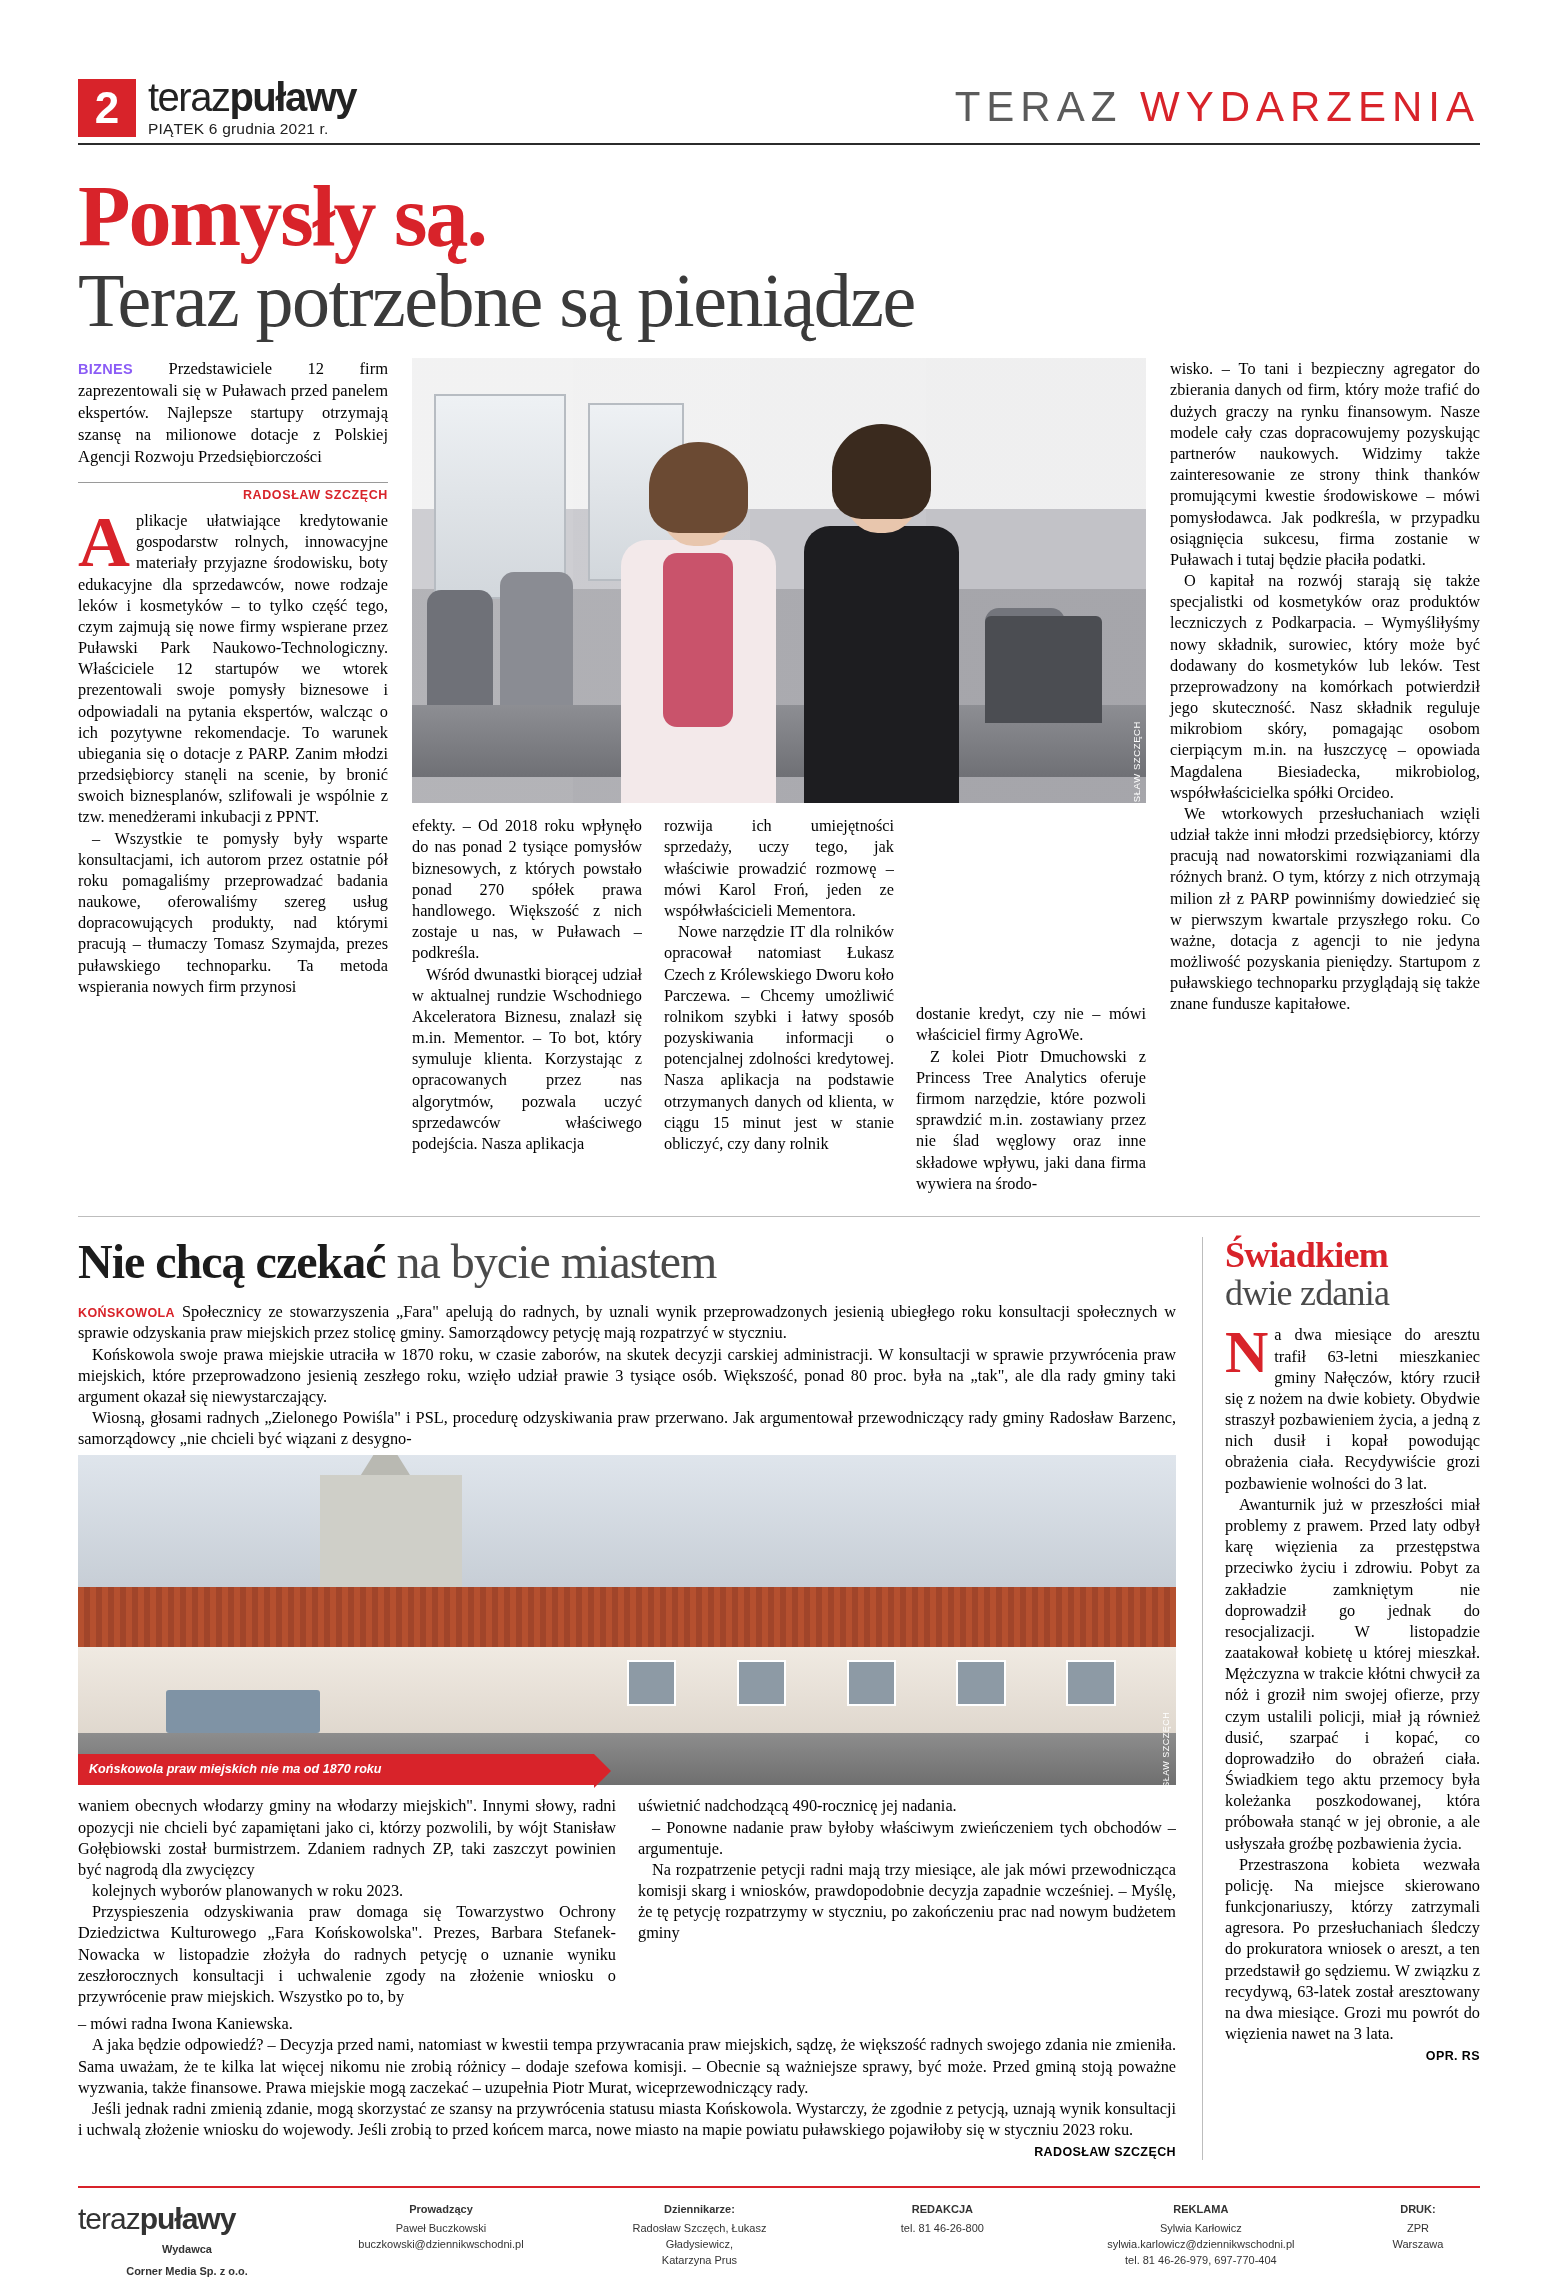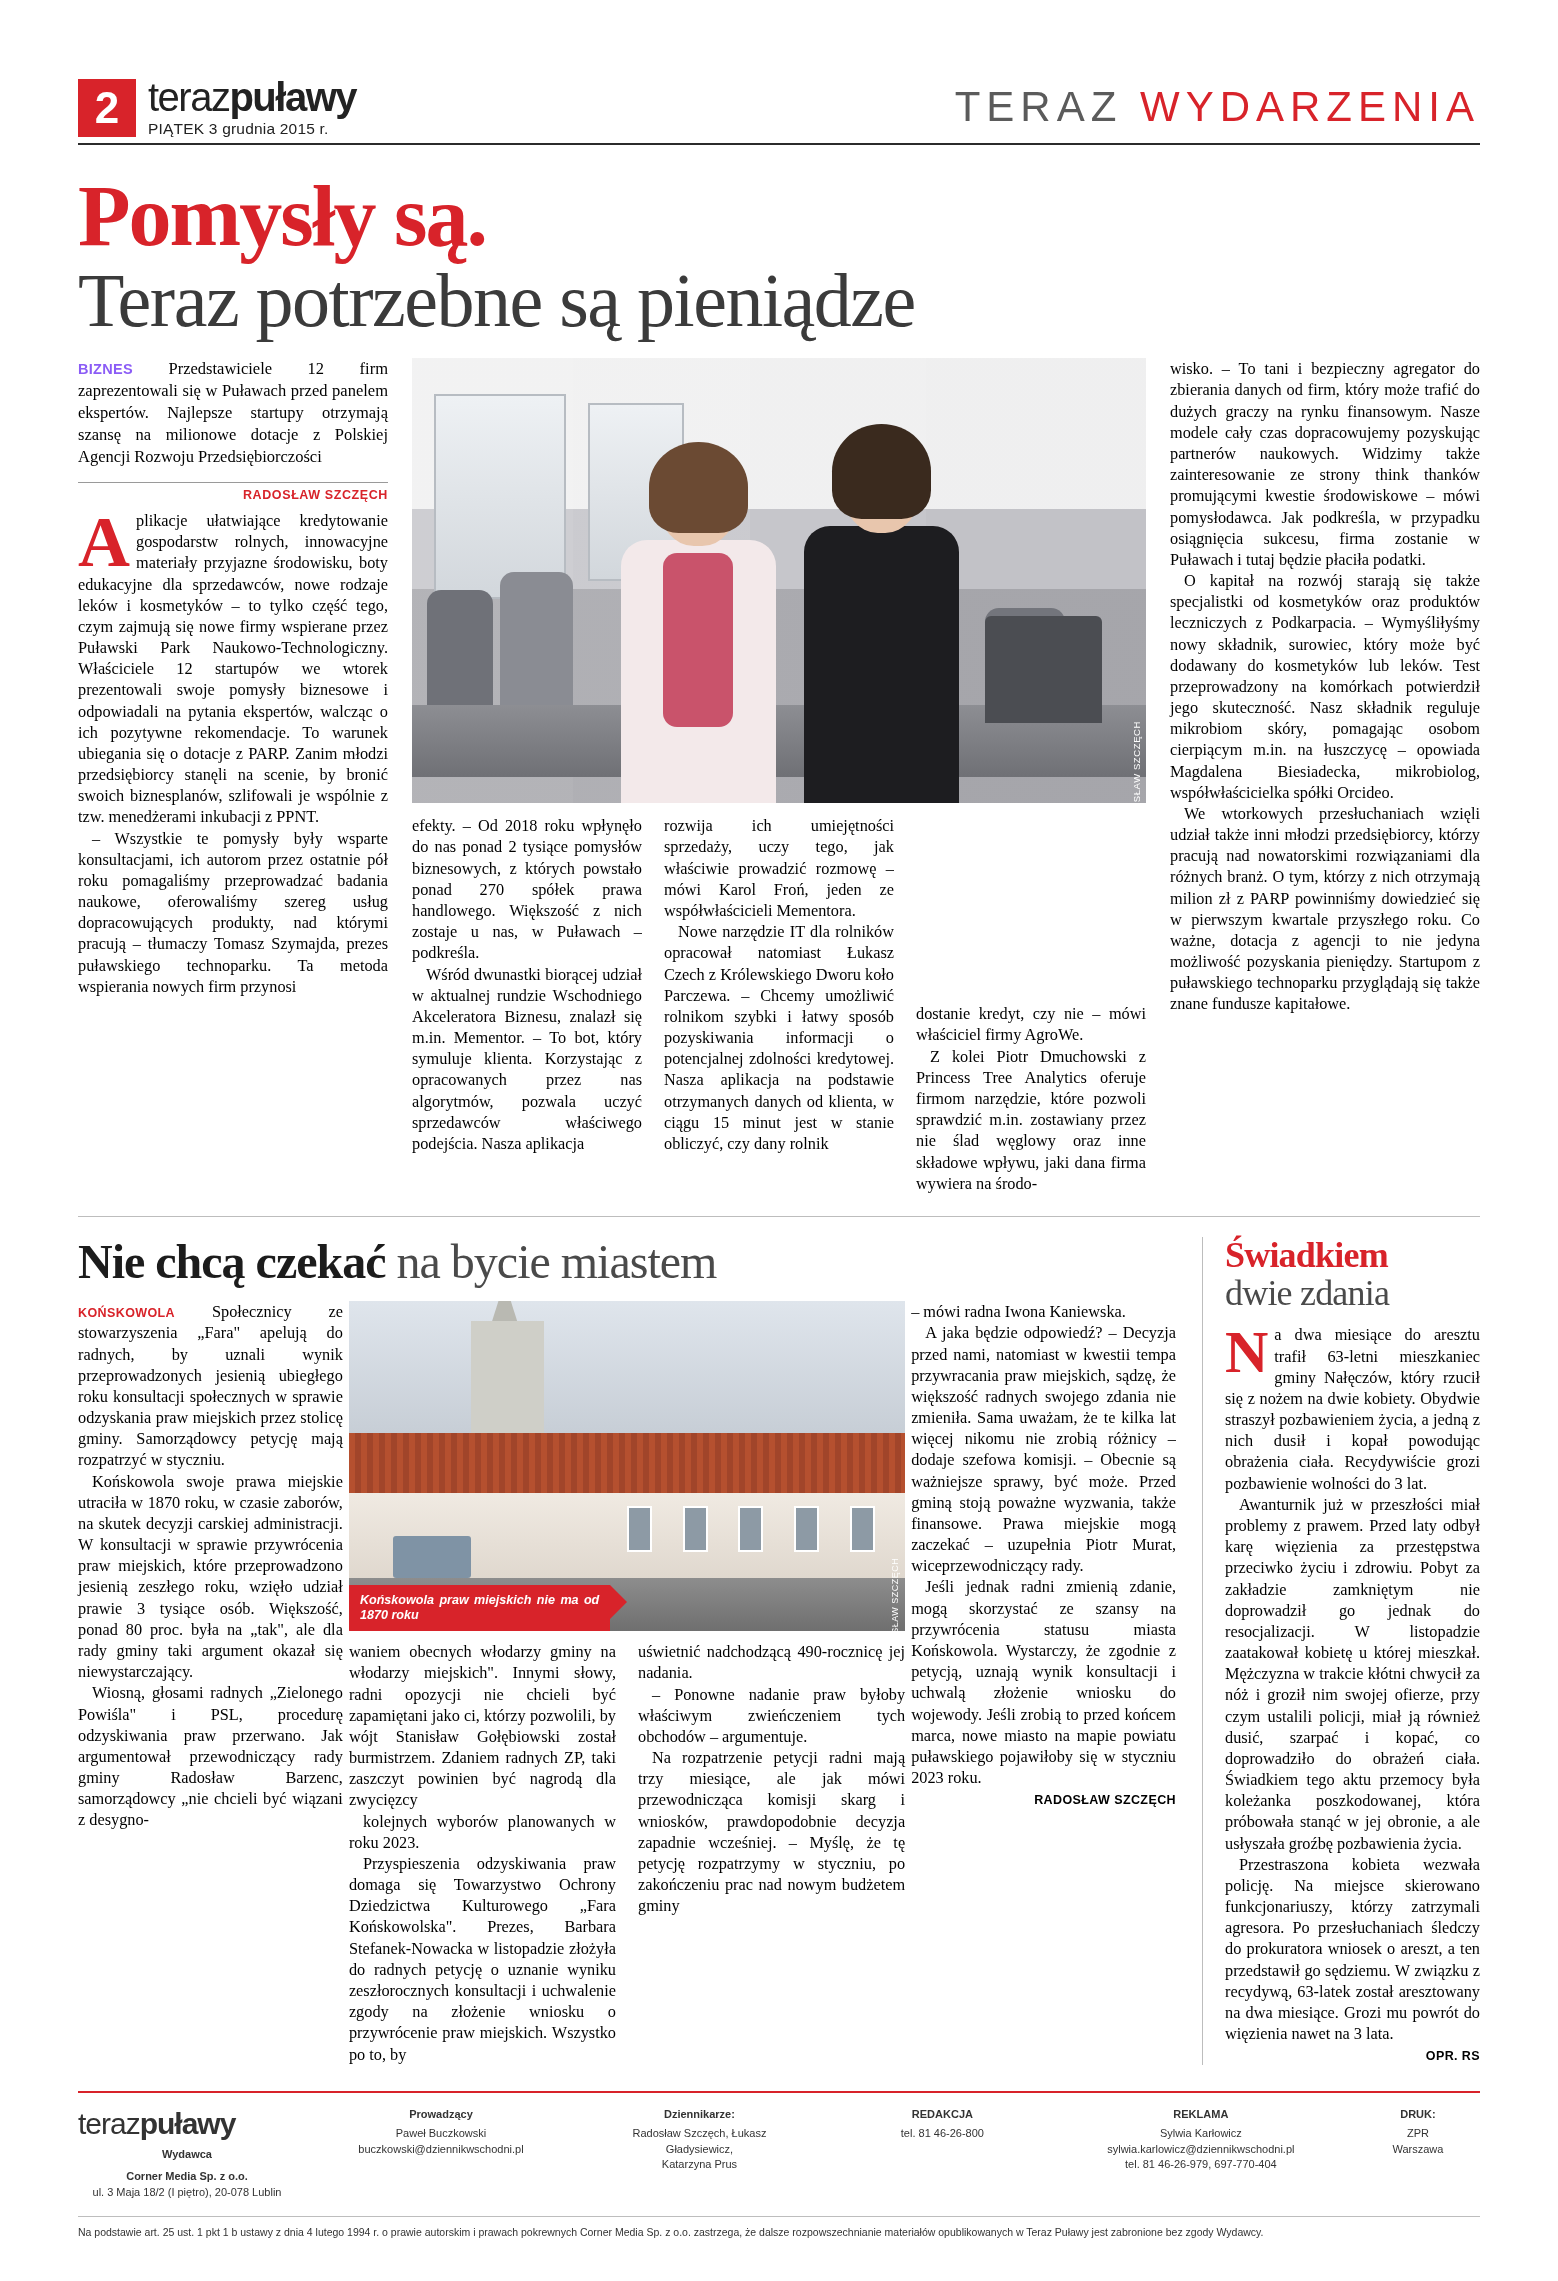--- a/index.html
+++ b/index.html
@@ -138,21 +138,21 @@
   
   .sec2 { margin-top:20px; display:flex; gap:26px; }
   .sec2-main { flex:1; }
   .sec2-side { width:278px; border-left:1px solid #bdbdbd; padding-left:22px; }
   .head2 { font-size:48px; line-height:1.05; letter-spacing:-1px; margin-bottom:14px; }
   .head2 .b { font-weight:bold; color:#1c1c1c; }
   .head2 .g { color:#4a4a4a; }
   .head3 { font-size:36px; line-height:1.05; letter-spacing:-0.8px; margin-bottom:12px; }
   .head3 .r { color:#d8232a; font-weight:bold; display:block; }
   .head3 .g { color:#4a4a4a; }
-  .sec2-cols { display:flex; gap:6px; }
+  .sec2-cols { display:flex; gap:6px;flex-direction:column; }
   .sec2-cols .c { flex:1; font-size:16.3px; line-height:1.3; text-align:justify; }
   .kicker2 { color:#d8232a; font-family:"Liberation Sans", sans-serif; font-weight:bold; font-size:12.5px; letter-spacing:0.4px; }
 
   .photo2-wrap { position:relative; width:100%; height:330px; margin-bottom:10px; }
   .photo2 {
     position:absolute; inset:0; overflow:hidden;
     background:linear-gradient(180deg,#cfd6de 0 34%, #b9c2cb 34% 46%, #9aa3ab 46% 100%);
   }
   .photo2 .sky { position:absolute; top:0; left:0; right:0; height:40%;
      background:linear-gradient(180deg,#dfe5ec,#c7ced6); }
@@ -216,21 +216,21 @@
 <body>
 
 <div class="page">
 
   <div class="masthead">
     <div class="page-num">2</div>
     <div class="mast-title-wrap">
       <div class="mast-logo">
         <span class="light">teraz</span><b>puławy</b>
       </div>
-      <div class="mast-date">PIĄTEK 3 grudnia 2015 r.</div>
+      <div class="mast-date">PIĄTEK 6 grudnia 2021 r.</div>
     </div>
     <div class="mast-section">
       <span class="grey">TERAZ</span>
       <span class="red">WYDARZENIA</span>
     </div>
   </div>
   <div class="mast-rule"></div>
 
   <div class="headline-red">Pomysły są.</div>
   <div class="headline-black">Teraz potrzebne są pieniądze</div>

